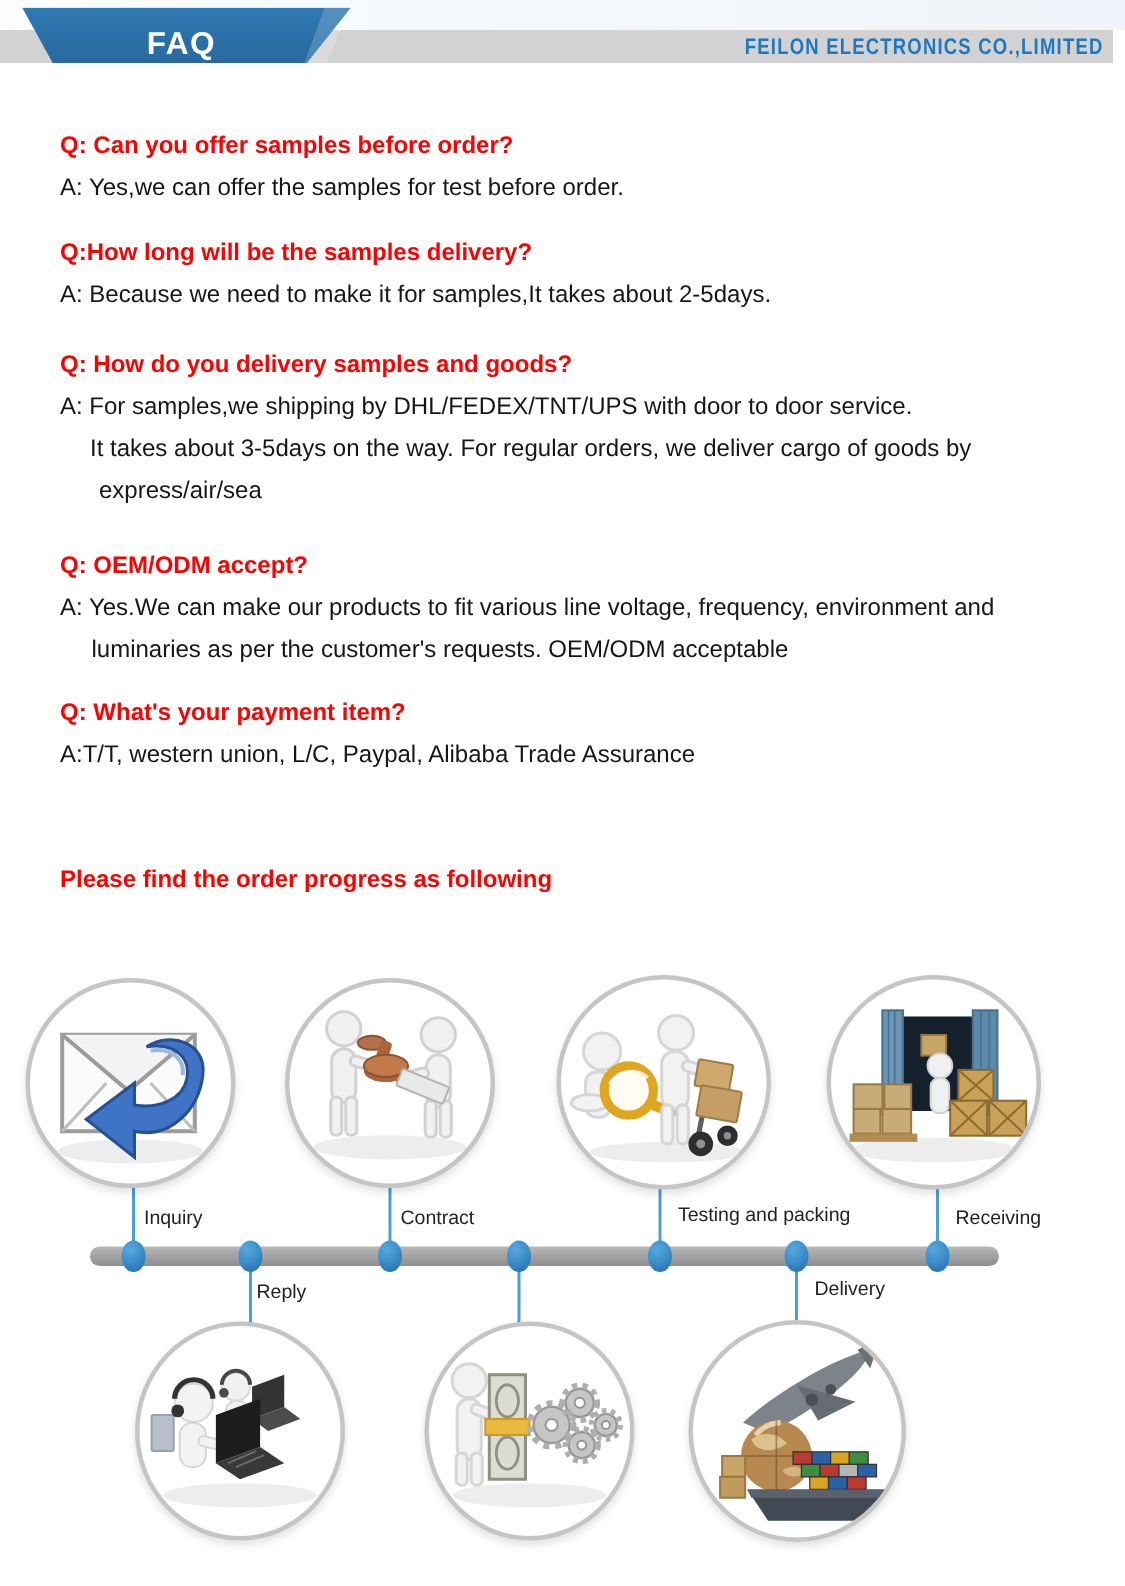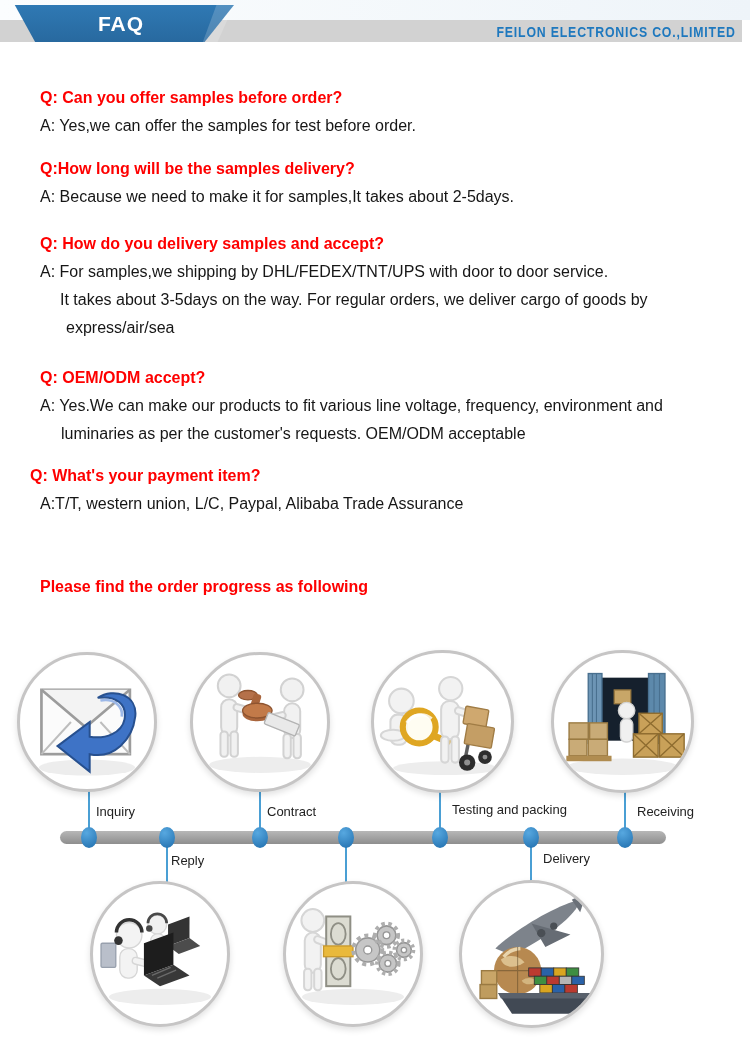--- a/index.html
+++ b/index.html
@@ -4,21 +4,21 @@
 <style>
   html,body{margin:0;padding:0;background:#ffffff;}
   .page{position:relative;width:750px;height:1057px;background:#ffffff;overflow:hidden;
         font-family:"Liberation Sans", sans-serif;}
   .top-sheen{position:absolute;left:0;top:0;width:750px;height:20px;
         background:linear-gradient(90deg,#fbfdfe,#eef4f9);}
   .gray-band{position:absolute;left:0;top:20px;width:742px;height:22px;background:#d2d2d2;}
   .faq-banner{position:absolute;left:8px;top:5px;width:226px;height:37px;
         background:linear-gradient(180deg,#2f79b4,#28699f);
         clip-path:polygon(3% 0,100% 0,87% 100%,12% 100%);
-        display:flex;align-items:center;justify-content:center;}
+        display:flex;align-items:flex-end;justify-content:center;}
   .faq-banner span{color:#ffffff;font-size:21px;font-weight:bold;letter-spacing:1px;}
   .banner-fold{position:absolute;left:195px;top:5px;width:39px;height:37px;
         background:rgba(255,255,255,0.18);clip-path:polygon(100% 0,55% 0,20% 100%,58% 100%);}
   .company{position:absolute;top:20px;right:14px;height:22px;line-height:23px;
         color:#1e78be;font-weight:bold;font-size:15px;letter-spacing:1px;
         transform:scaleX(0.82);transform-origin:right center;white-space:nowrap;}
   .q,.a,.heading-red{position:absolute;font-size:16px;white-space:nowrap;line-height:20px;}
   .q,.heading-red{color:#fe0000;font-weight:bold;}
   .a{color:#161616;font-weight:normal;}
   
@@ -58,30 +58,30 @@
     <span>FAQ</span>
   </div>
   <div class="banner-fold"></div>
 
   <div class="q" style="left:40px;top:88px">Q: Can you offer samples before order?</div>
   <div class="a" style="left:40px;top:116px">A: Yes,we can offer the samples for test before order.</div>
 
   <div class="q" style="left:40px;top:159px">Q:How long will be the samples delivery?</div>
   <div class="a" style="left:40px;top:187px">A: Because we need to make it for samples,It takes about 2-5days.</div>
 
-  <div class="q" style="left:40px;top:234px">Q: How do you delivery samples and accept?</div>
+  <div class="q" style="left:40px;top:234px">Q: How do you delivery samples and goods?</div>
   <div class="a" style="left:40px;top:262px">A: For samples,we shipping by DHL/FEDEX/TNT/UPS with door to door service.</div>
   <div class="a" style="left:60px;top:290px">It takes about 3-5days on the way. For regular orders, we deliver cargo of goods by</div>
   <div class="a" style="left:66px;top:318px">express/air/sea</div>
 
   <div class="q" style="left:40px;top:368px">Q: OEM/ODM accept?</div>
   <div class="a" style="left:40px;top:396px">A: Yes.We can make our products to fit various line voltage, frequency, environment and</div>
   <div class="a" style="left:61px;top:424px">luminaries as per the customer's requests. OEM/ODM acceptable</div>
 
-  <div class="q" style="left:30px;top:466px">Q: What's your payment item?</div>
+  <div class="q" style="left:40px;top:466px">Q: What's your payment item?</div>
   <div class="a" style="left:40px;top:494px">A:T/T, western union, L/C, Paypal, Alibaba Trade Assurance</div>
 
   <div class="heading-red" style="left:40px;top:577px">Please find the order progress as following</div>
 
   <div class="vline" style="left:88px;top:790px;height:44px"></div>
   <div class="vline" style="left:259px;top:790px;height:44px"></div>
   <div class="vline" style="left:439px;top:788px;height:46px"></div>
   <div class="vline" style="left:624px;top:788px;height:46px"></div>
   <div class="vline" style="left:166px;top:842px;height:42px"></div>
   <div class="vline" style="left:345px;top:842px;height:42px"></div>

